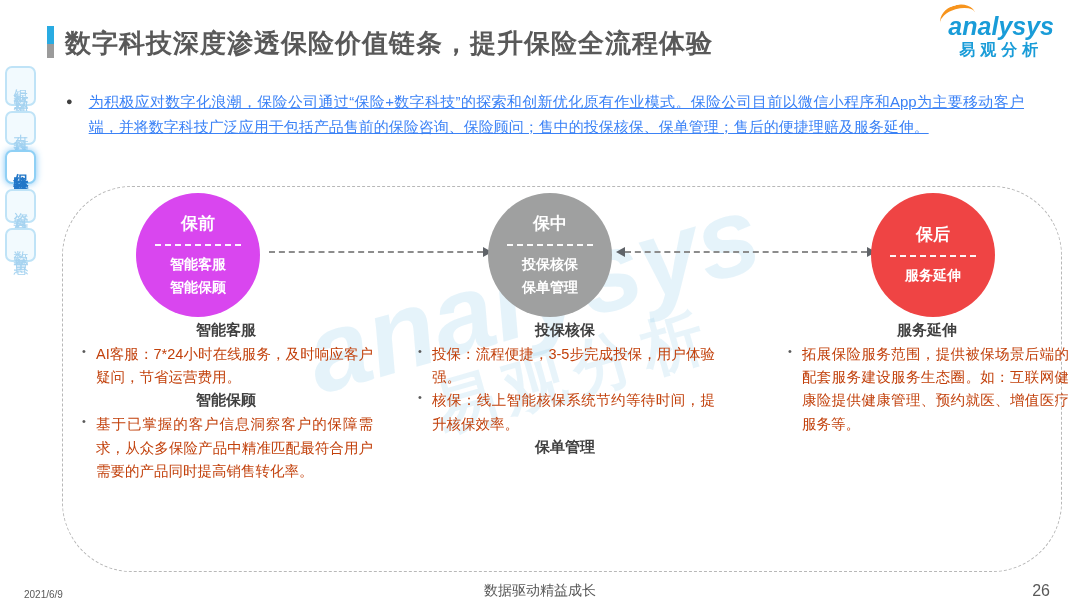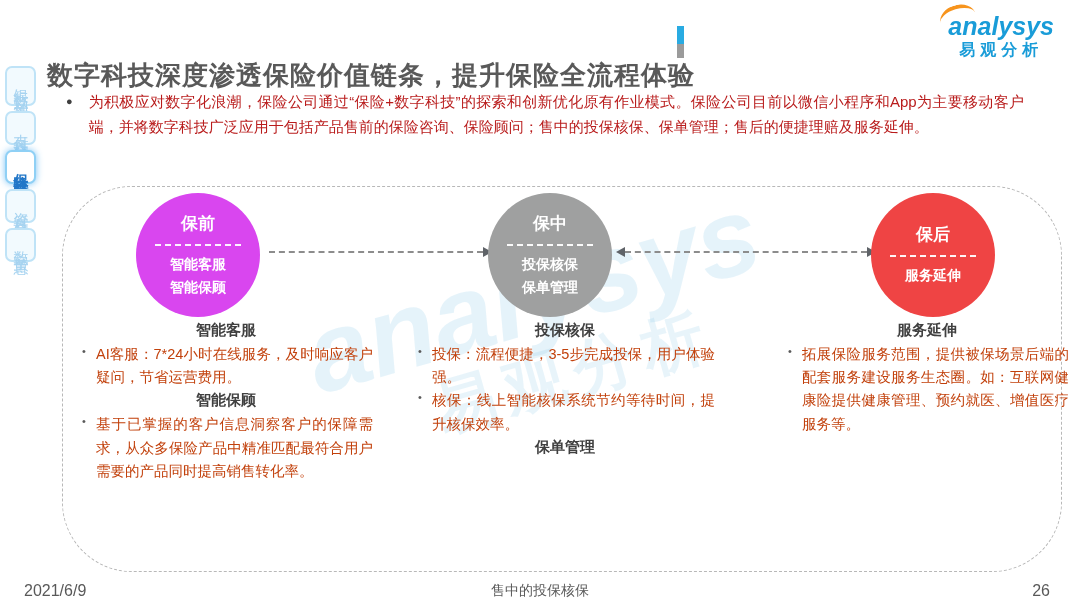--- a/index.html
+++ b/index.html
@@ -22,36 +22,36 @@
     background:#f2fafe; border:2px solid #bfe3f7; border-radius:7px;
     color:#a6d3f0; font-size:15px; letter-spacing:3px;
     padding:9px 4px; margin-bottom:5px; cursor:pointer; text-align:center;
   }
   .side-tab.active {
     background:#ffffff; border-color:#8fd0f5; color:#2277c8; font-weight:bold;
     box-shadow:0 0 7px rgba(110,190,245,.9);
   }
 
   
-  .header { position:absolute; left:47px; top:26px; display:flex; align-items:flex-end; z-index:2;flex-direction:column; }
+  .header { position:absolute; left:47px; top:26px; display:flex; align-items:flex-start; z-index:2; }
   .accent-bar { width:7px; height:32px; margin-right:11px;
     background:linear-gradient(to bottom,#29abe2 0 55%,#9b9b9b 55% 100%); }
   .page-title { font-size:26px; font-weight:bold; color:#595959; letter-spacing:1px; }
 
   .logo { position:absolute; right:26px; top:12px; text-align:center; z-index:2; }
   .logo-brand { position:relative; display:inline-block; font-size:25px; font-weight:bold;
     color:#199cd8; font-style:italic; }
   .logo-brand::before { content:""; position:absolute; left:-8px; top:-7px; width:36px; height:22px;
     border-top:4px solid #f7941d; border-radius:50%; transform:rotate(-16deg); }
   .logo-cn { font-size:16px; font-weight:bold; color:#199cd8; letter-spacing:5px; margin-top:-1px; }
 
   
   .intro { position:absolute; left:66px; top:90px; width:958px; display:flex; z-index:2; }
   .intro-dot { color:#3f3f3f; font-size:11px; margin:5px 16px 0 0; }
-  .intro-text { font-size:15px; color:#b91c1c; line-height:1.65; text-align:justify; }
+  .intro-text { font-size:15px; color:#3b82f6; line-height:1.65; text-align:justify;text-decoration:underline; }
 
   
   .diagram-title { position:absolute; left:62px; top:160px; width:1000px; text-align:center;
     font-size:16.5px; font-weight:bold; color:#4a4a4a; z-index:2; }
   .diagram {
     position:absolute; left:62px; top:186px; width:1000px; height:386px;
     border:1px dashed #b8b8b8; border-radius:70px; z-index:1;
   }
   .circle {
     position:absolute; top:6px; width:124px; height:124px; border-radius:50%;
@@ -76,21 +76,21 @@
   .col-0 { left:16px;  width:294px; }
   .col-1 { left:352px; width:300px; }
   .col-2 { left:722px; width:284px; }
   .col-heading { text-align:center; font-size:15px; font-weight:bold; color:#404040; margin:2px 0 3px; }
   .col-list { list-style:none; }
   .col-list li { position:relative; padding-left:17px; font-size:14.5px; color:#c2410c;
     line-height:1.6; text-align:justify; }
   .col-list li::before { content:"•"; position:absolute; left:3px; top:0; color:#595959; font-size:11px; }
 
   
-  .footer-date { position:absolute; left:24px; bottom:8px; font-size:16px; color:#595959; z-index:2; }
+  .footer-date { position:absolute; left:24px; bottom:8px; font-size:10px; color:#595959; z-index:2; }
   .footer-center { position:absolute; left:0; right:0; bottom:8px; text-align:center;
     font-size:14px; color:#595959; z-index:2; }
   .footer-page { position:absolute; right:30px; bottom:8px; font-size:16px; color:#595959; z-index:2; }
 </style>
 </head>
 <body>
 
 <div class="slide">
 
   <div class="watermark wm1">analysys</div>
@@ -170,15 +170,15 @@
         <div class="column col-2">
           <div class="col-heading">服务延伸</div>
           <ul class="col-list">
             <li>拓展保险服务范围，提供被保场景后端的配套服务建设服务生态圈。如：互联网健康险提供健康管理、预约就医、增值医疗服务等。</li>
           </ul>
         </div>
       </div>
   </div>
 
   <div class="footer-date">2021/6/9</div>
-  <div class="footer-center">售中的投保核保</div>
+  <div class="footer-center">数据驱动精益成长</div>
   <div class="footer-page">26</div>
 </div>
 
 </body></html>

